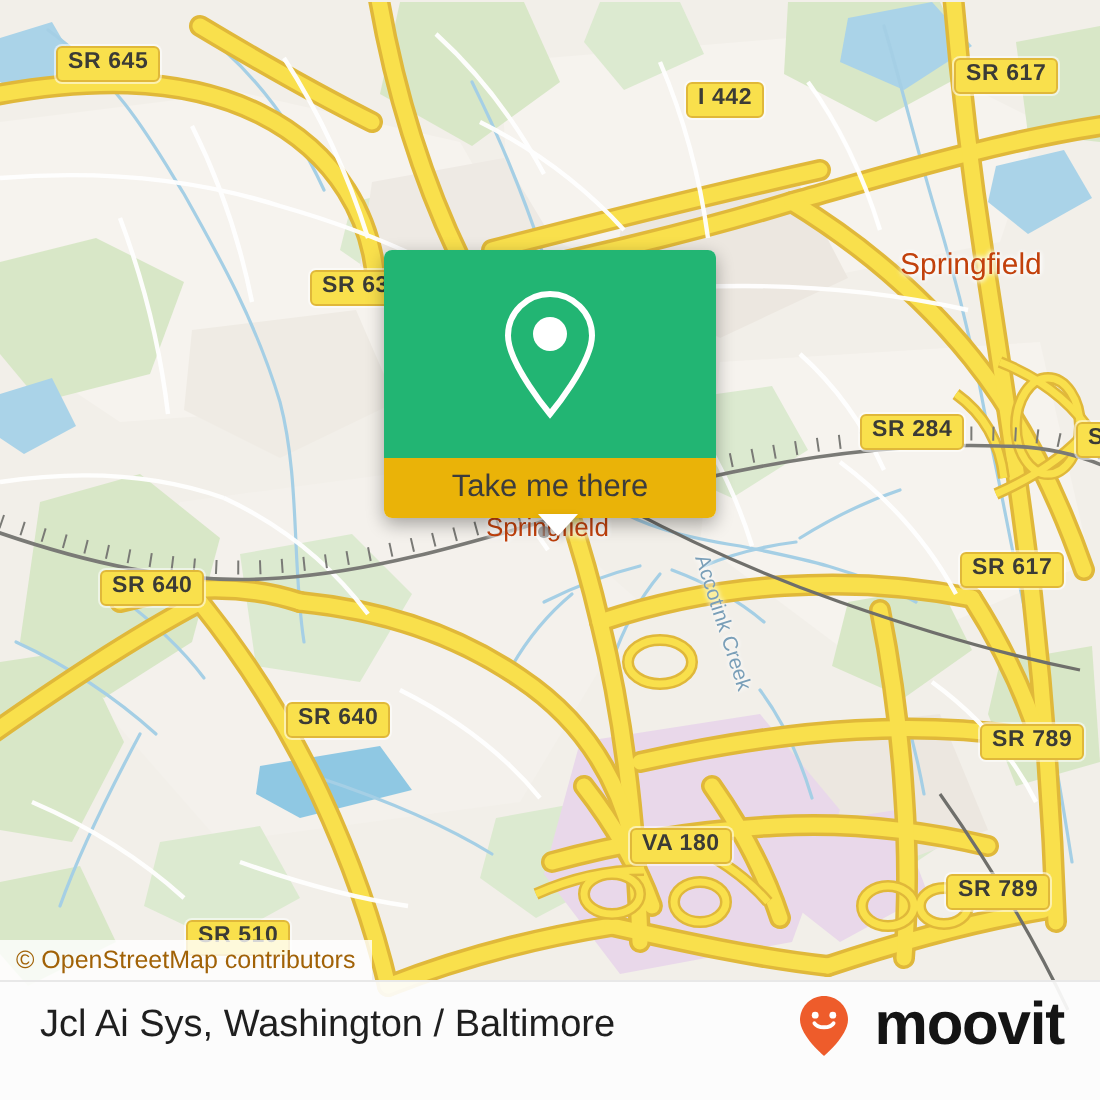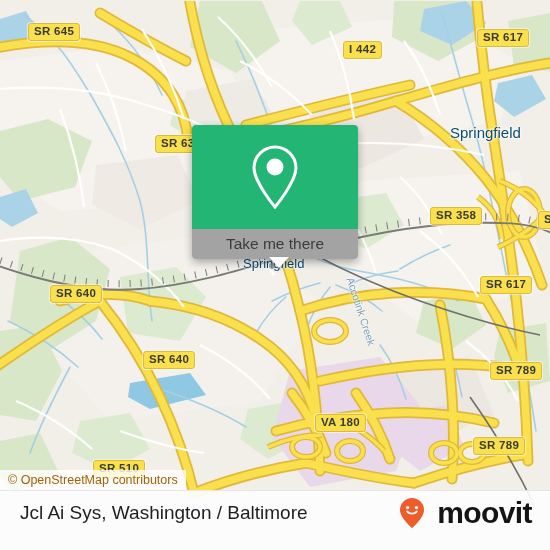--- a/index.html
+++ b/index.html
@@ -27,21 +27,21 @@
     letter-spacing:.3px;
     padding:1px 5px 2px 5px;
     line-height:13px;
     white-space:nowrap;
     box-shadow:0 0 0 1px rgba(255,255,255,.55);
   }
 
   
   .place-label{
     position:absolute;
-    color:#0c4a6e;
+    color:#c2410c;
     font-size:15px;
     white-space:nowrap;
     text-shadow:0 0 3px #fff,0 0 3px #fff,0 0 2px #fff;
   }
   .place-label.small{font-size:13px;}
   .water-label{
     position:absolute;
     color:#7a9fb8;
     font-size:10.5px;
     white-space:nowrap;
@@ -59,21 +59,21 @@
     background:#fff;
   }
   .popup-top{
     background:#22b573;
     height:104px;
     display:flex;align-items:center;justify-content:center;
   }
   .popup-btn{
     height:30px;
     display:flex;align-items:center;justify-content:center;
-    background:#a3a3a3;
+    background:#eab308;
     color:#3c3c3c;
     font-size:15.5px;
     cursor:pointer;
   }
   .popup-tail{
     position:absolute;
     left:269px;top:257px;
     width:0;height:0;
     border-left:10px solid transparent;
     border-right:10px solid transparent;
@@ -299,21 +299,21 @@
         <g stroke="#6f6f6b" stroke-width="1.6" fill="none">
           <path d="M470,396 C494,430 516,466 534,504"></path>
         </g>
       </g>
     </svg>
 
     <div class="shield" style="left:28px;top:22px">SR 645</div>
     <div class="shield" style="left:155px;top:134px">SR 63</div>
     <div class="shield" style="left:343px;top:40px">I 442</div>
     <div class="shield" style="left:477px;top:28px">SR 617</div>
-    <div class="shield" style="left:430px;top:206px">SR 358</div>
+    <div class="shield" style="left:430px;top:206px">SR 284</div>
     <div class="shield" style="left:538px;top:210px">S</div>
     <div class="shield" style="left:480px;top:275px">SR 617</div>
     <div class="shield" style="left:50px;top:284px">SR 640</div>
     <div class="shield" style="left:143px;top:350px">SR 640</div>
     <div class="shield" style="left:315px;top:413px">VA 180</div>
     <div class="shield" style="left:490px;top:361px">SR 789</div>
     <div class="shield" style="left:473px;top:436px">SR 789</div>
     <div class="shield" style="left:93px;top:459px">SR 510</div>
 
     <div class="place-label" style="left:450px;top:123px">Springfield</div>

